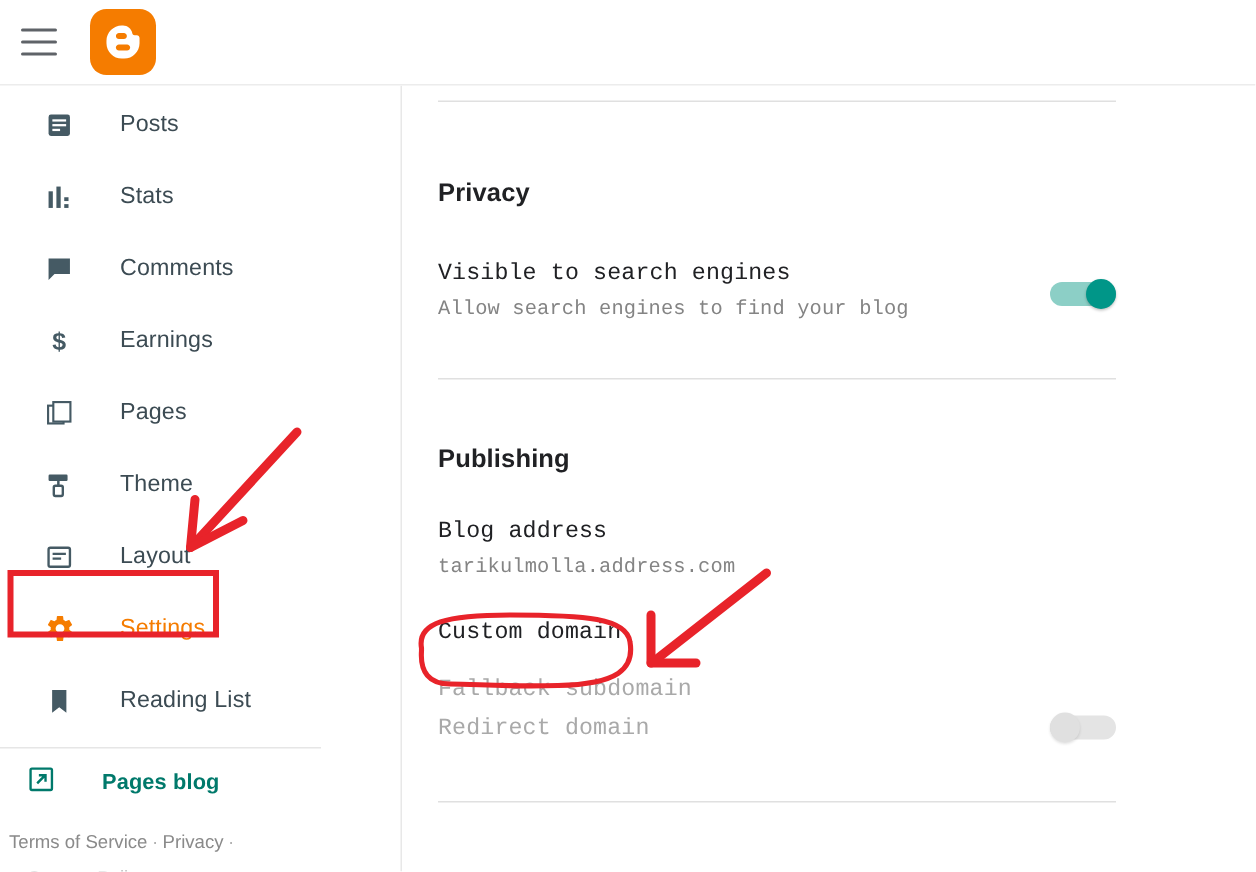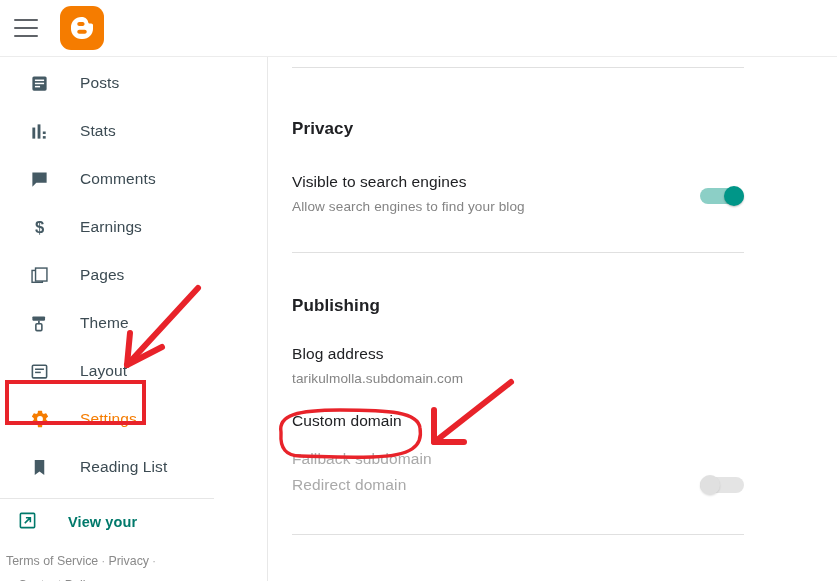--- a/index.html
+++ b/index.html
@@ -162,21 +162,21 @@
     font-weight: bold;
     color: #202124;
     letter-spacing: .1px;
   }
   .row {
     display: flex;
     align-items: flex-start;
     justify-content: space-between;
     cursor: pointer;
   }
-  .row-texts { flex: 1 1 auto; }
+  .row-texts { flex: 1 1 auto; font-family: Liberation Mono, monospace; }
   .row-title {
     font-size: 15.5px;
     color: #202124;
     letter-spacing: .1px;
   }
   .row-title.muted { color: #a9a9a9; }
   .row-sub {
     font-size: 13.6px;
     color: #848484;
     letter-spacing: .1px;
@@ -336,21 +336,21 @@
 
     <div class="sidebar-divider"></div>
 
     <div class="view-blog">
       <span class="nav-icon">
         <svg width="19" height="19" viewBox="0 0 24 24">
           <rect x="3" y="3" width="18" height="18" rx="1.2" fill="none" stroke="#00796b" stroke-width="2"></rect>
           <path d="M9.3 14.7L15 9M11 8.6h4.6v4.6" fill="none" stroke="#00796b" stroke-width="2" stroke-linecap="square"></path>
         </svg>
       </span>
-      <span class="vb-label">View your</span>
+      <span class="vb-label">Pages blog</span>
     </div>
 
     <div class="footer-links">
       <div>
         <a>Terms of Service</a><span class="sep">·</span><a>Privacy</a><span class="sep">·</span>
       </div>
       <div class="footer-second">
         <a>Content Policy</a>
       </div>
     </div>
@@ -374,21 +374,21 @@
         </div>
       </div>
 
       <div class="hr" style="margin-top:38px;"></div>
 
       <div class="section-title" style="margin-top:43px;">Publishing</div>
 
       <div class="row" style="margin-top:29px;">
         <div class="row-texts">
           <div class="row-title">Blog address</div>
-          <div class="row-sub">tarikulmolla.subdomain.com</div>
+          <div class="row-sub">tarikulmolla.address.com</div>
         </div>
       </div>
 
       <div class="row" style="margin-top:26px;">
         <div class="row-texts">
           <div class="row-title">Custom domain</div>
         </div>
       </div>
 
       <div class="row" style="margin-top:20px;">

